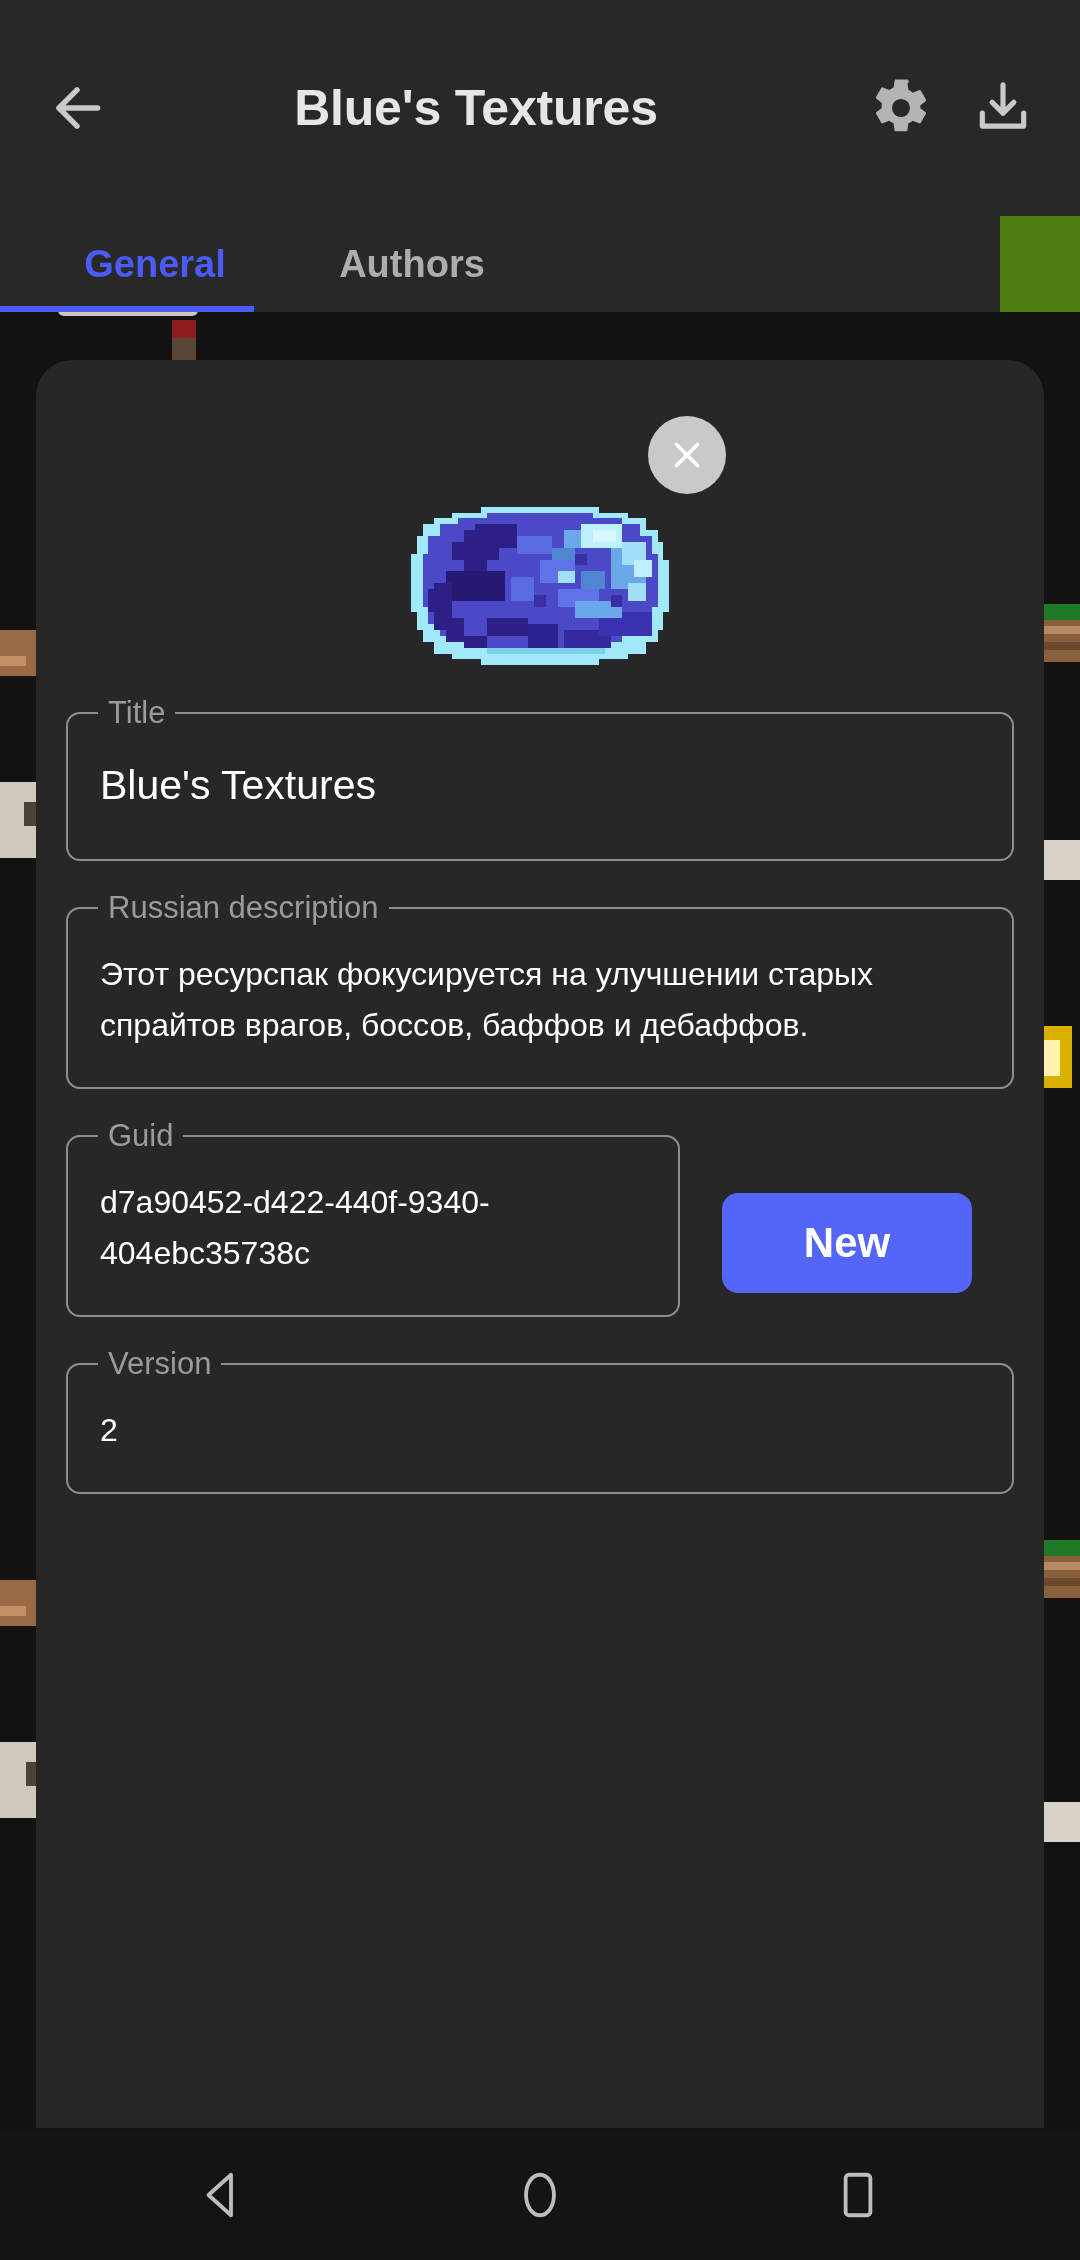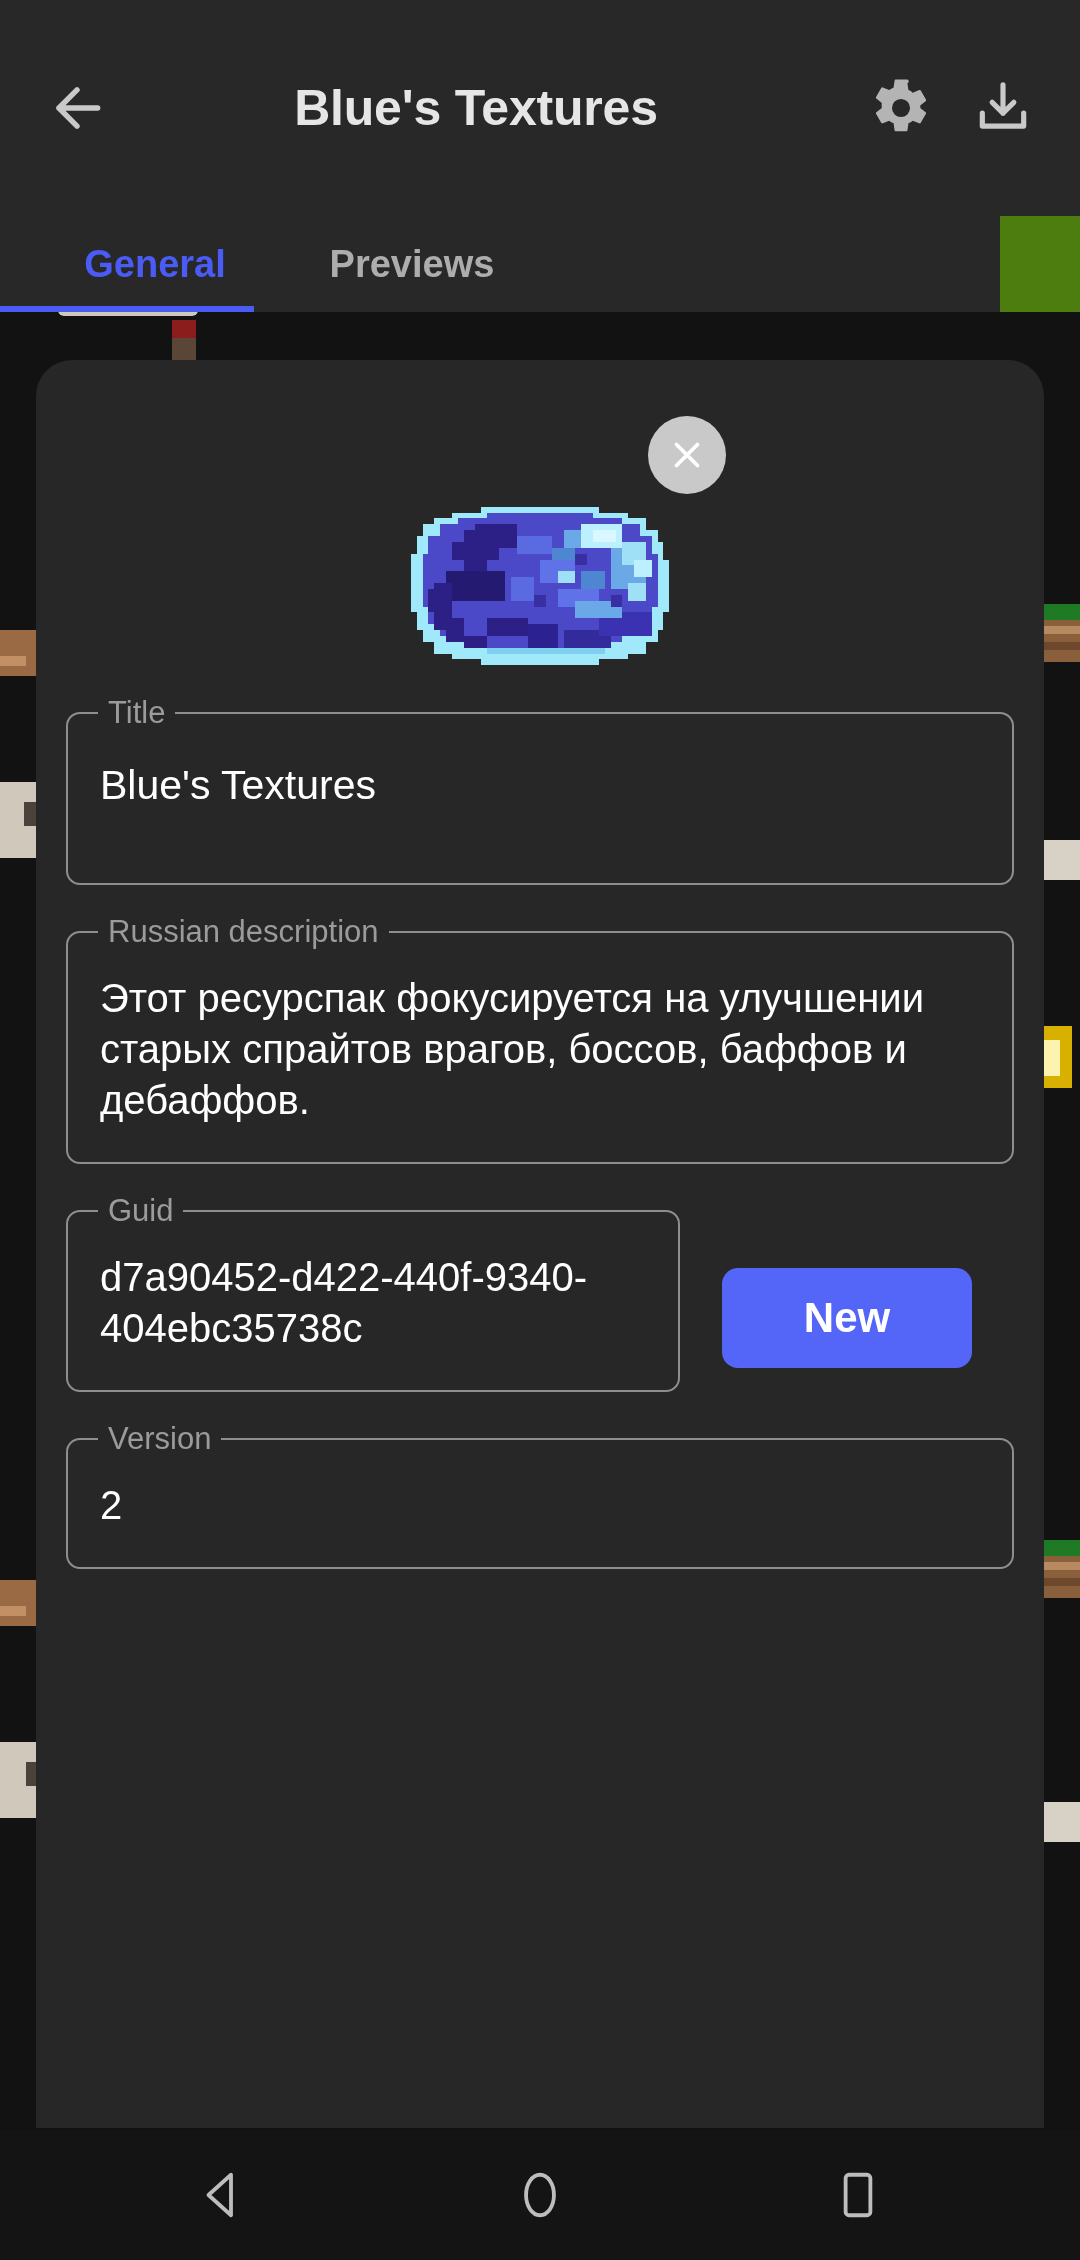--- a/index.html
+++ b/index.html
@@ -187,26 +187,26 @@
     position: absolute;
     top: -20px; left: 30px;
     background: #272727;
     padding: 0 10px;
     color: #9b9b9b;
     font-size: 31px;
     line-height: 38px;
   }
   .field-value {
     color: #ffffff;
-    font-size: 40px;
+    font-size: 32px;
     line-height: 51px;
     word-break: break-word;
     white-space: pre-wrap;
   }
-  .field.title-field { padding: 46px 32px 72px 32px; }
+  .field.title-field { padding: 46px 32px 48px 32px; }
   .field.title-field .field-value { font-size: 41px; }
 
   .guid-row {
     display: flex;
     align-items: flex-start;
     gap: 42px;
   }
   .guid-row .field { flex: 0 0 614px; margin-bottom: 46px; }
   .new-btn {
     flex: 0 0 auto;
@@ -256,21 +256,21 @@
     <div class="appbar-action">
       <svg width="62" height="62" viewBox="0 0 24 24">
         <path d="M12 3v11m0 0l-4.2-4.2M12 14l4.2-4.2" fill="none" stroke="#c9c9c9" stroke-width="2" stroke-linecap="round" stroke-linejoin="round"></path>
         <path d="M4 14v5h16v-5" fill="none" stroke="#c9c9c9" stroke-width="2" stroke-linecap="round" stroke-linejoin="round"></path>
       </svg>
     </div>
   </div>
 
   <div class="tabs">
     <div class="tab t0 active">General</div>
-    <div class="tab t3">Previews</div>
+    <div class="tab t3">Authors</div>
   </div>
   <div class="tab-indicator"></div>
 
   <div class="bg">
     <div class="spr skull" style="left:58px;  top:-72px;"></div>
 
     <div class="spr torch" style="left:172px; top:22px;"></div>
     <div class="spr dirtlump" style="left:-24px; top:318px;"></div>
     <div class="spr grass" style="left:1000px; top:292px;"></div>
     <div class="spr skull" style="left:-52px; top:470px;"></div>

